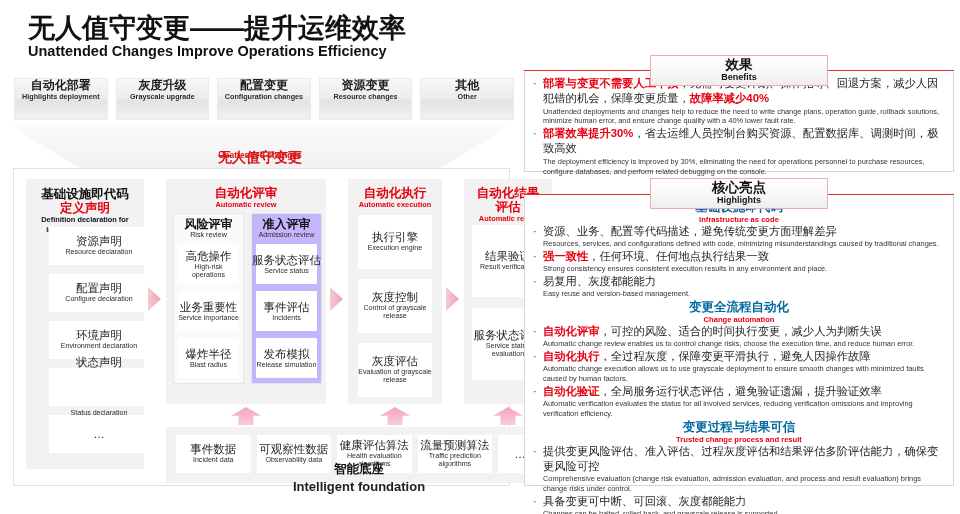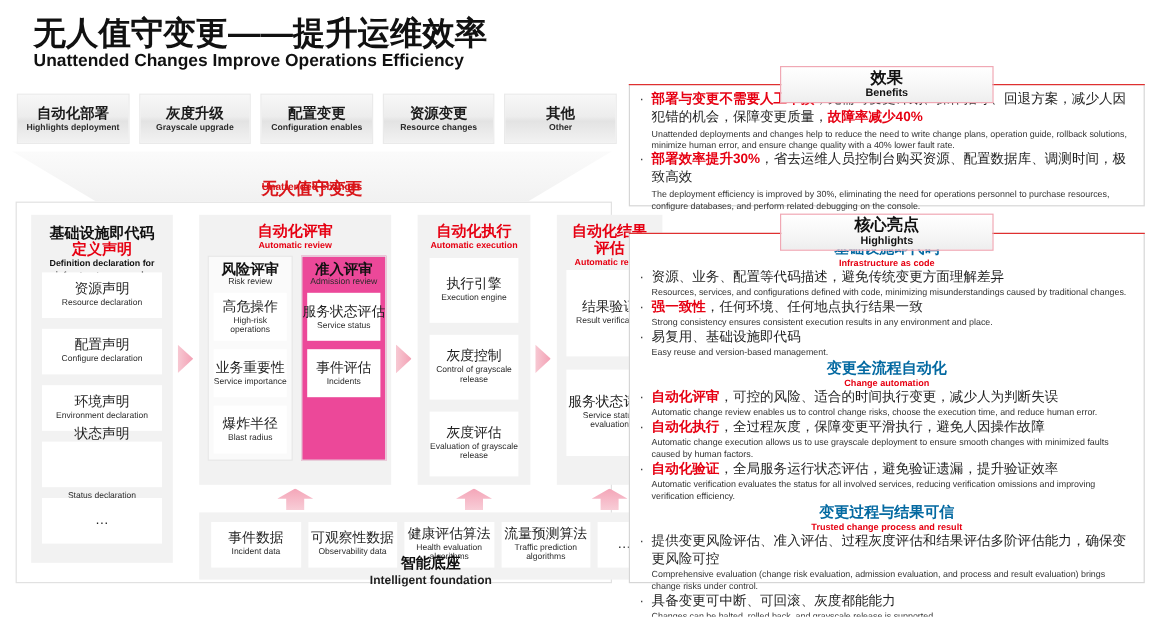--- a/index.html
+++ b/index.html
@@ -22,21 +22,21 @@
     position: absolute; left: 28px; top: 43px;
     font-size: 14.5px; font-weight: bold; color: #111;
     white-space: nowrap;
   }
 
   
   .tabs { position: absolute; left: 14px; top: 78px; width: 500px; height: 42px; display: flex; gap: 8px; }
   .tab {
     flex: 1; height: 42px;
     background: linear-gradient(180deg,#f7f7f7 0%, #ededed 45%, #e3e3e3 55%, #f2f2f2 100%);
-    display: flex; flex-direction: column; align-items: center; justify-content: center;
+    display: flex; flex-direction: column; align-items: center; 
     border: 1px solid #eaeaea;
   }
   .tab .zh { font-size: 12px; font-weight: bold; color: #1a1a1a; line-height: 1.1; white-space: nowrap; }
   .tab .en { font-size: 7.2px; font-weight: bold; color: #2b2b2b; line-height: 1.2; margin-top: 1px; white-space: nowrap; }
 
   
   .banner {
     position: absolute; left: 10px; top: 126px; width: 500px; height: 42px;
     background: linear-gradient(180deg,#fbfbfb,#f1f1f1);
     clip-path: polygon(0 0, 100% 0, 86% 100%, 14% 100%);
@@ -82,21 +82,21 @@
   }
   .arrow-u {
     position: absolute; width: 30px; height: 18px;
     background: linear-gradient(180deg,#f4a5b8,#f8cdd7);
     clip-path: polygon(50% 0, 100% 48%, 75% 48%, 75% 100%, 25% 100%, 25% 48%, 0 48%);
   }
 
   
   .foundation { position: absolute; background: #f2f2f2; }
   .found-zh { text-align:center; font-size: 12.5px; font-weight:bold; color:#111; }
-  .found-en { text-align:center; font-size: 10px; font-weight:bold; color:#1f1f1f; margin-top:1px; }
+  .found-en { text-align:center; font-size: 13px; font-weight:bold; color:#1f1f1f; margin-top:1px; }
 
   
   .rpanel { position: absolute; border: 1px solid #d6d6d6; background: #fff; }
   .rline { position: absolute; height: 1px; background: #e03030; left: 0; right: 0; }
   .rhead {
     position: absolute; left: 50%; transform: translateX(-50%);
     width: 178px; height: 31px;
     background: linear-gradient(180deg,#ffffff 0%, #f6f6f6 60%, #eeeeee 100%);
     border: 1px solid #f0a8b4;
     display: flex; flex-direction: column; align-items: center; justify-content: center;
@@ -128,21 +128,21 @@
       <div class="tab">
         <div class="zh">自动化部署</div>
         <div class="en">Highlights deployment</div>
       </div>
       <div class="tab">
         <div class="zh">灰度升级</div>
         <div class="en">Grayscale upgrade</div>
       </div>
       <div class="tab">
         <div class="zh">配置变更</div>
-        <div class="en">Configuration enables</div>
+        <div class="en">Configuration changes</div>
       </div>
       <div class="tab">
         <div class="zh">资源变更</div>
         <div class="en">Resource changes</div>
       </div>
       <div class="tab">
         <div class="zh">其他</div>
         <div class="en">Other</div>
       </div>
     </div>
@@ -155,21 +155,21 @@
 
   <div class="diagram">
 
     <div class="col" style="left:12px; top:10px; width:118px; height:290px;">
       <div style="padding-top:8px;">
         <div class="col-head-zh blk">基础设施即代码</div>
         <div class="col-head-zh red">定义声明</div>
         <div class="col-head-en blk">Definition declaration for</div>
         <div class="col-head-en blk">infrastructure as code</div>
       </div>
-      <div id="iac-cells" style="position: absolute; left: 9px; top: 48px; display: flex; flex-direction: column; gap: 9px;">
+      <div id="iac-cells" style="position: absolute; left: 23px; top: 48px; display: flex; flex-direction: column; gap: 9px;">
           <div class="cell" style="width: 100px; height: 38px;">
             <div class="zh">资源声明</div>
             <div class="en">Resource declaration</div>
           </div>
           <div class="cell" style="width: 100px; height: 38px;">
             <div class="zh">配置声明</div>
             <div class="en">Configure declaration</div>
           </div>
           <div class="cell" style="width: 100px; height: 38px;">
             <div class="zh">环境声明</div>
@@ -204,31 +204,35 @@
               <div class="cell" style="width: 61px; height: 40px;">
                 <div class="zh">业务重要性</div>
                 <div class="en wrap">Service importance</div>
               </div>
               <div class="cell" style="width: 61px; height: 40px;">
                 <div class="zh">爆炸半径</div>
                 <div class="en wrap">Blast radius</div>
               </div>
             </div>
           </div>
-          <div style="width: 71px; background: #ec4899; border: 1px solid rgb(230, 230, 230); padding: 4px 4px 5px;">
+          <div style="width: 71px; background: #c4b5fd; border: 1px solid rgb(230, 230, 230); padding: 4px 4px 5px;">
             <div class="sub-head-zh">准入评审</div>
             <div class="sub-head-en">Admission review</div>
             <div style="display: flex; flex-direction: column; gap: 7px; margin-top: 5px;">
               <div class="cell" style="width: 61px; height: 40px;">
                 <div class="zh">服务状态评估</div>
                 <div class="en wrap">Service status</div>
               </div>
               <div class="cell" style="width: 61px; height: 40px;">
                 <div class="zh">事件评估</div>
                 <div class="en wrap">Incidents</div>
+              </div>
+              <div class="cell" style="width: 61px; height: 40px;">
+                <div class="zh">发布模拟</div>
+                <div class="en wrap">Release simulation</div>
               </div>
             </div>
           </div>
         </div>
     </div>
 
     <div class="arrow-r" style="left:316px; top:118px;"></div>
 
     <div class="col" style="left:334px; top:10px; width:94px; height:225px;">
       <div style="padding-top:7px;">
@@ -346,21 +350,21 @@
         <div class="b-row">
           <div class="b-dot">·</div>
           <div style="flex: 1 1 0%;">
             <div class="b-zh"><b>强一致性</b>，任何环境、任何地点执行结果一致</div>
             <div class="b-en">Strong consistency ensures consistent execution results in any environment and place.</div>
           </div>
         </div>
         <div class="b-row">
           <div class="b-dot">·</div>
           <div style="flex: 1 1 0%;">
-            <div class="b-zh">易复用、基础设施即代码</div>
+            <div class="b-zh">易复用、灰度都能能力</div>
             <div class="b-en">Easy reuse and version-based management.</div>
           </div>
         </div>
         <div class="sec-title">
           <div class="zh">变更全流程自动化</div>
           <div class="en">Change automation</div>
         </div>
         <div class="b-row">
           <div class="b-dot">·</div>
           <div style="flex: 1 1 0%;">

